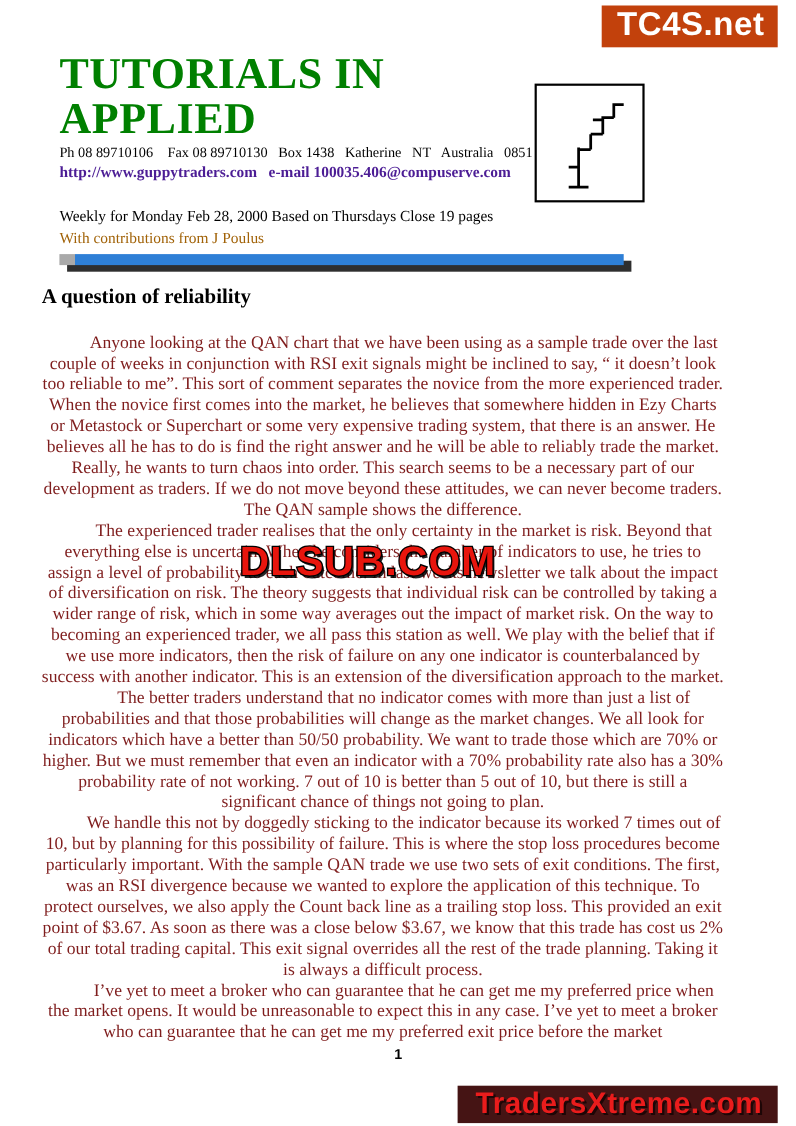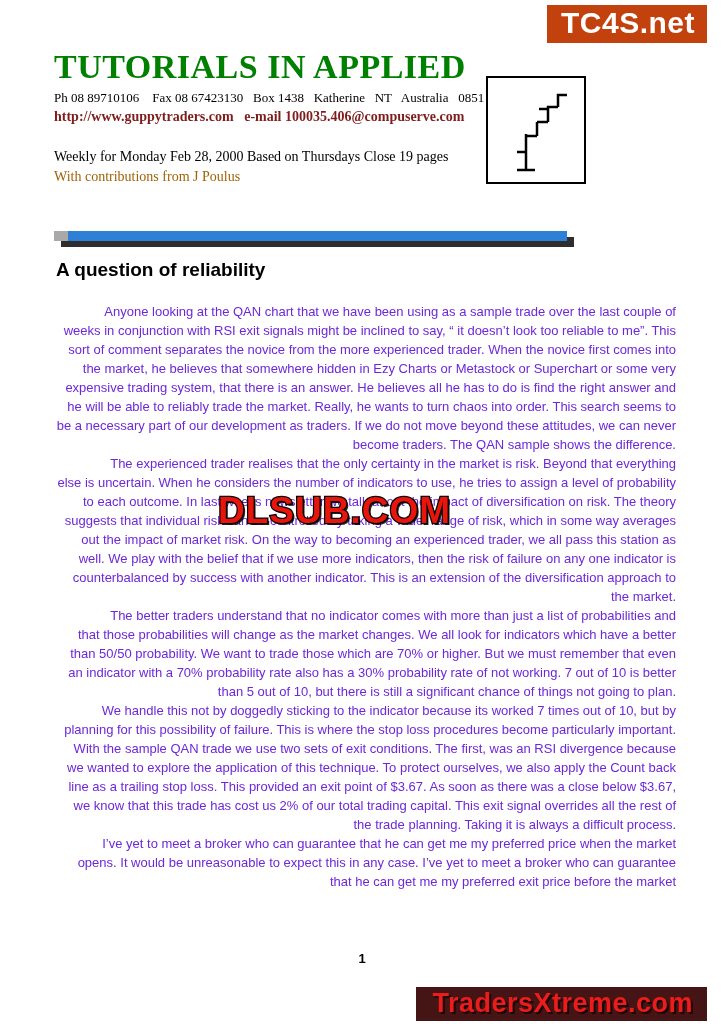--- a/index.html
+++ b/index.html
@@ -14,55 +14,55 @@
     position:absolute; top:5px; right:17px;
     background:#c2410c; color:#fff;
     font-family:"Liberation Sans", sans-serif;
     font-weight:bold; font-size:30px; line-height:34px;
     padding:1px 12px 3px 14px; letter-spacing:0.5px;
   }
 
   
   .masthead { position:absolute; left:54px; top:46px; width:470px; }
   .title-line {
-    color:#008000; font-weight:bold; font-size:34px; line-height:41px;
+    color:#008000; font-weight:bold; font-size:40px; line-height:41px;
     letter-spacing:0.5px;
   }
   .pub-line   { color:#008000; font-size:13px; margin-top:7px; white-space:pre-wrap; }
   .contact-line { color:#000; font-size:13px; margin-top:3px; white-space:pre-wrap; }
-  .web-line   { color:#7f1d1d; font-size:14px; font-weight:bold; margin-top:3px; white-space:pre-wrap; }
+  .web-line   { color:#4c1d95; font-size:14px; font-weight:bold; margin-top:3px; white-space:pre-wrap; }
   .issue-line { color:#000; font-size:14px; margin-top:24px; white-space:pre-wrap; }
   .contrib-line { color:#a16207; font-size:14px; margin-top:4px; white-space:pre-wrap; }
 
   
   .chart-box {
     position:absolute; left:486px; top:76px; width:96px; height:104px;
     border:2px solid #000; background:#fff;
   }
   .chart-box svg { display:block; width:100%; height:100%; }
 
   
   .bar-wrap { position:absolute; left:54px; top:231px; width:513px; height:18px; }
   .bar-shadow { position:absolute; left:7px; top:6px; width:100%; height:10px; background:#2e2e2e; }
   .bar-main {
     position:absolute; left:0; top:0; width:100%; height:10px;
     background:linear-gradient(to right,#a9a9a9 0,#a9a9a9 14px,#2e7fd6 14px);
   }
 
   
   .article {
-    position:absolute; left:56px; top:258px; width:620px;
-    font-family:Liberation Sans, sans-serif;
+    position:absolute; left:38px; top:258px; width:620px;
+    font-family:Liberation Serif, serif;
   }
   .article h1 {
     margin:0 0 20px 0; font-size:19px; line-height:24px; font-weight:bold; color:#000;
   }
   .article p {
-    margin:0; font-size:13px; line-height:19px; color:#6d28d9;
-    text-indent:38px; text-align:right;
+    margin:0; font-size:16px; line-height:19px; color:#7f1d1d;
+    text-indent:38px; text-align:center;
   }
 
   
   .watermark {
     position:absolute; left:218px; top:490px;
     font-family:"Liberation Sans", sans-serif;
     font-weight:800; font-size:37px; letter-spacing:1px;
     color:#e8150d;
     -webkit-text-stroke:2.5px #000; paint-order:stroke fill;
     text-shadow:2px 2px 0 rgba(0,0,0,0.85);
@@ -85,21 +85,21 @@
 </style>
 </head>
 <body>
 
 <div class="page">
 
   <div class="tc4s">TC4S.net</div>
 
   <div class="masthead">
     <div class="title-line">TUTORIALS IN APPLIED</div>
-    <div class="contact-line">Ph 08 89710106    Fax 08 67423130   Box 1438   Katherine   NT   Australia   0851</div>
+    <div class="contact-line">Ph 08 89710106    Fax 08 89710130   Box 1438   Katherine   NT   Australia   0851</div>
     <div class="web-line">http://www.guppytraders.com   e-mail 100035.406@compuserve.com</div>
     <div class="issue-line">Weekly for Monday Feb 28, 2000 Based on Thursdays Close 19 pages</div>
     <div class="contrib-line">With contributions from J Poulus</div>
   </div>
 
   <div class="chart-box">
     <svg viewBox="0 0 96 104" aria-hidden="true">
       <g stroke="#000" stroke-width="2.5" fill="none">
         <path d="M38 92 v-36"></path>
         <path d="M29 92 h18"></path>

